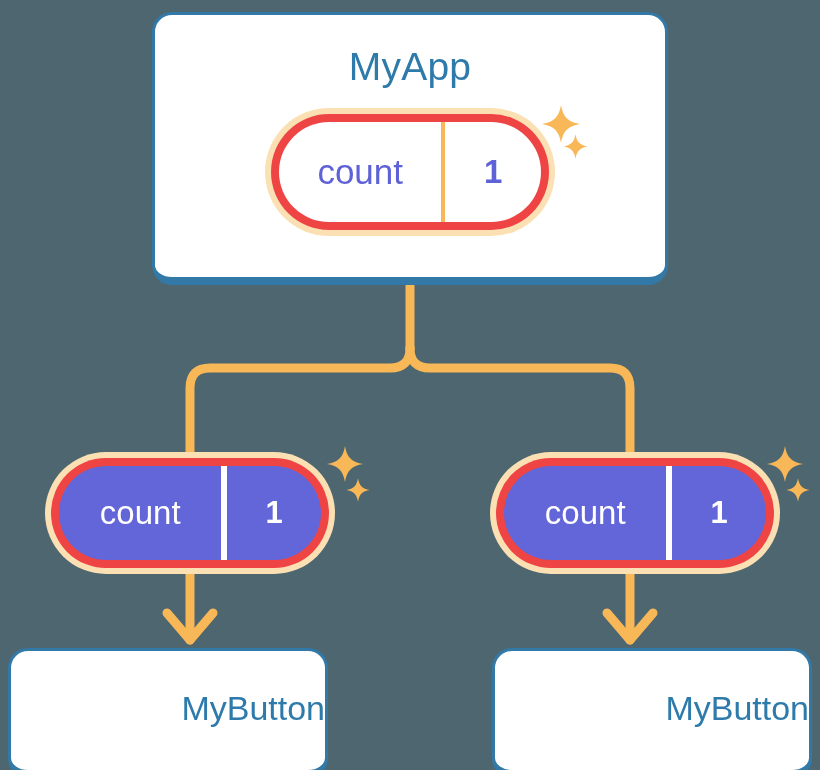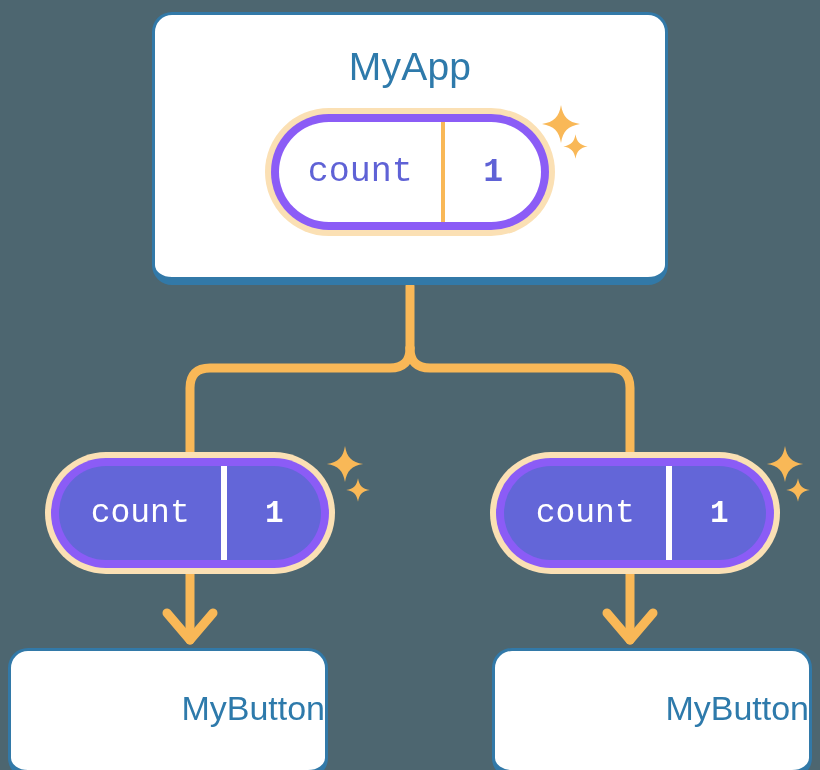--- a/index.html
+++ b/index.html
@@ -80,23 +80,22 @@
     border-radius: 999px;
     background: #fbe0b4;              
     padding: 6px;
     z-index: 3;
   }
   .pill-ring {
     box-sizing: border-box;
     width: 100%;
     height: 100%;
     border-radius: 999px;
-    background: #8b5cf6;              
+    background: #ef4444;              
     padding: 8px;
-    font-family: Liberation Mono, monospace;
   }
   .pill-body {
     box-sizing: border-box;
     width: 100%;
     height: 100%;
     border-radius: 999px;
     display: flex;
     align-items: stretch;
     overflow: hidden;
   }

